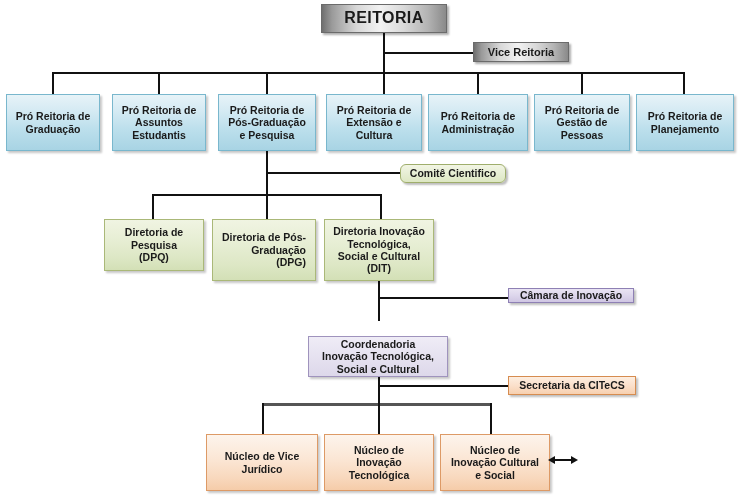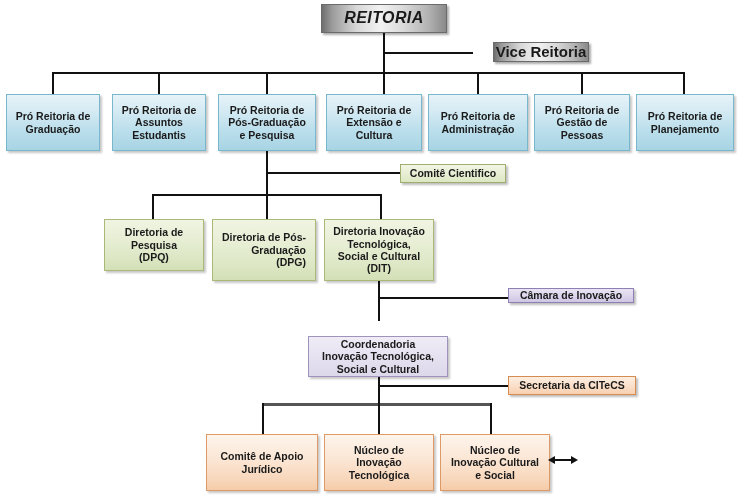--- a/index.html
+++ b/index.html
@@ -30,21 +30,21 @@
     z-index:5;
   }
 
   
   .grey{
     background:linear-gradient(90deg,#6f6f6f 0%,#9a9a9a 8%,#d8d8d8 28%,#f2f2f2 47%,#d9d9d9 66%,#b4b4b4 85%,#8a8a8a 100%);
     border:1px solid #6b6b6b;
     box-shadow:2px 2px 2px rgba(0,0,0,.32);
   }
   .grey.top{font-size:16px;letter-spacing:.4px;}
-  .grey.small{font-size:15px;margin-left:20px;}
+  .grey.small{font-size:11px;}
 
   
   .blue{
     background:linear-gradient(180deg,#e7f3f8 0%,#d4eaf3 30%,#bcdfec 62%,#a8d4e4 100%);
     border:1px solid #79b7cd;
     box-shadow:2px 2px 2px rgba(0,0,0,.22);
     font-size:10.5px;
   }
 
   
@@ -145,21 +145,21 @@
   <div class="ln lnv" style="left:262px;top:403px;width:2px;height:31px;"></div>
   <div class="ln lnv" style="left:378px;top:403px;width:2px;height:31px;"></div>
   <div class="ln lnv" style="left:490px;top:403px;width:2px;height:31px;"></div>
 
   <svg class="arrow" style="left:548px;top:452px;" width="30" height="16" viewBox="0 0 30 16">
     <line x1="5" y1="8" x2="25" y2="8" stroke="#111" stroke-width="2"></line>
     <polygon points="0,8 7,4 7,12" fill="#111"></polygon>
     <polygon points="30,8 23,4 23,12" fill="#111"></polygon>
   </svg>
 
-  <div class="node grey top" style="left:321px;top:4px;width:126px;height:29px;font-style:italic;">REITORIA</div>
+  <div class="node grey top" style="left:321px;top:4px;width:126px;height:29px;">REITORIA</div>
 
   <div class="node grey small" style="left:473px;top:42px;width:96px;height:20px;">Vice Reitoria</div>
 
   <div class="node blue" style="left:6px;top:94px;width:94px;height:57px;">Pró Reitoria de
 Graduação</div>
   <div class="node blue" style="left:112px;top:94px;width:94px;height:57px;">Pró Reitoria de
 Assuntos
 Estudantis</div>
   <div class="node blue" style="left:218px;top:94px;width:98px;height:57px;">Pró Reitoria de
 Pós-Graduação
@@ -168,42 +168,42 @@
 Extensão e
 Cultura</div>
   <div class="node blue" style="left:428px;top:94px;width:100px;height:57px;">Pró Reitoria de
 Administração</div>
   <div class="node blue" style="left:534px;top:94px;width:96px;height:57px;">Pró Reitoria de
 Gestão de
 Pessoas</div>
   <div class="node blue" style="left:636px;top:94px;width:98px;height:57px;">Pró Reitoria de
 Planejamento</div>
 
-  <div class="node greenpill" style="left:400px;top:164px;width:106px;height:19px;">Comitê Cientifico</div>
+  <div class="node greenpill" style="left:400px;top:164px;width:106px;height:19px;border-radius:6px;">Comitê Cientifico</div>
 
   <div class="node green" style="left:104px;top:219px;width:100px;height:52px;">Diretoria de
 Pesquisa
 (DPQ)</div>
   <div class="node green" style="left:212px;top:219px;width:104px;height:62px;text-align:right;">Diretoria de Pós-
 Graduação
 (DPG)</div>
   <div class="node green" style="left:324px;top:219px;width:110px;height:62px;">Diretoria Inovação
 Tecnológica,
 Social e Cultural
 (DIT)</div>
 
   <div class="node purplepill" style="left:508px;top:288px;width:126px;height:15px;">Câmara de Inovação</div>
 
   <div class="node purple" style="left:308px;top:321px;width:140px;height:41px;">Coordenadoria
 Inovação Tecnológica,
 Social e Cultural</div>
 
   <div class="node orangepill" style="left:508px;top:376px;width:128px;height:19px;">Secretaria da CITeCS</div>
 
-  <div class="node orange" style="left:206px;top:434px;width:112px;height:57px;">Comitê de Apoio
+  <div class="node orange" style="left:206px;top:434px;width:112px;height:57px;">Núcleo de Vice
 Jurídico</div>
   <div class="node orange" style="left:324px;top:434px;width:110px;height:57px;">Núcleo de
 Inovação
 Tecnológica</div>
   <div class="node orange" style="left:440px;top:434px;width:110px;height:57px;">Núcleo de
 Inovação Cultural
 e Social</div>
 
 
 </div>

